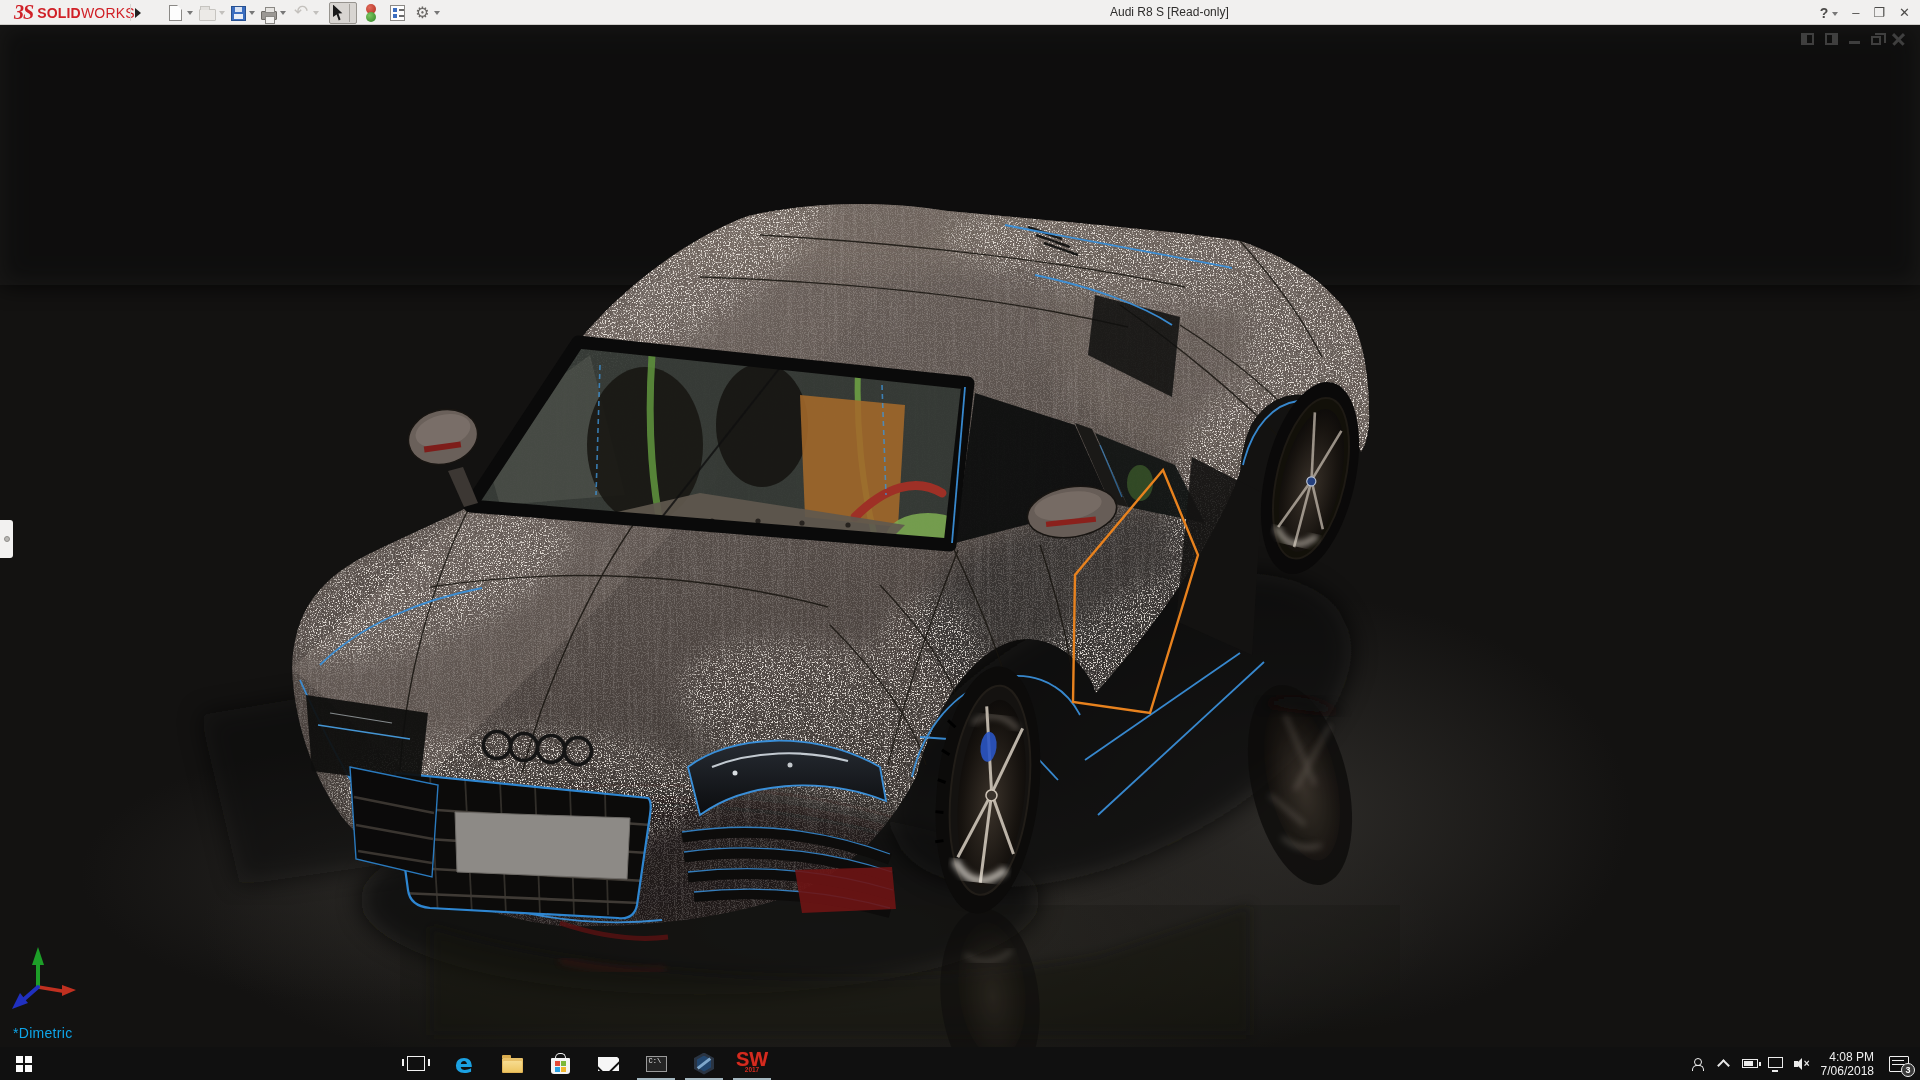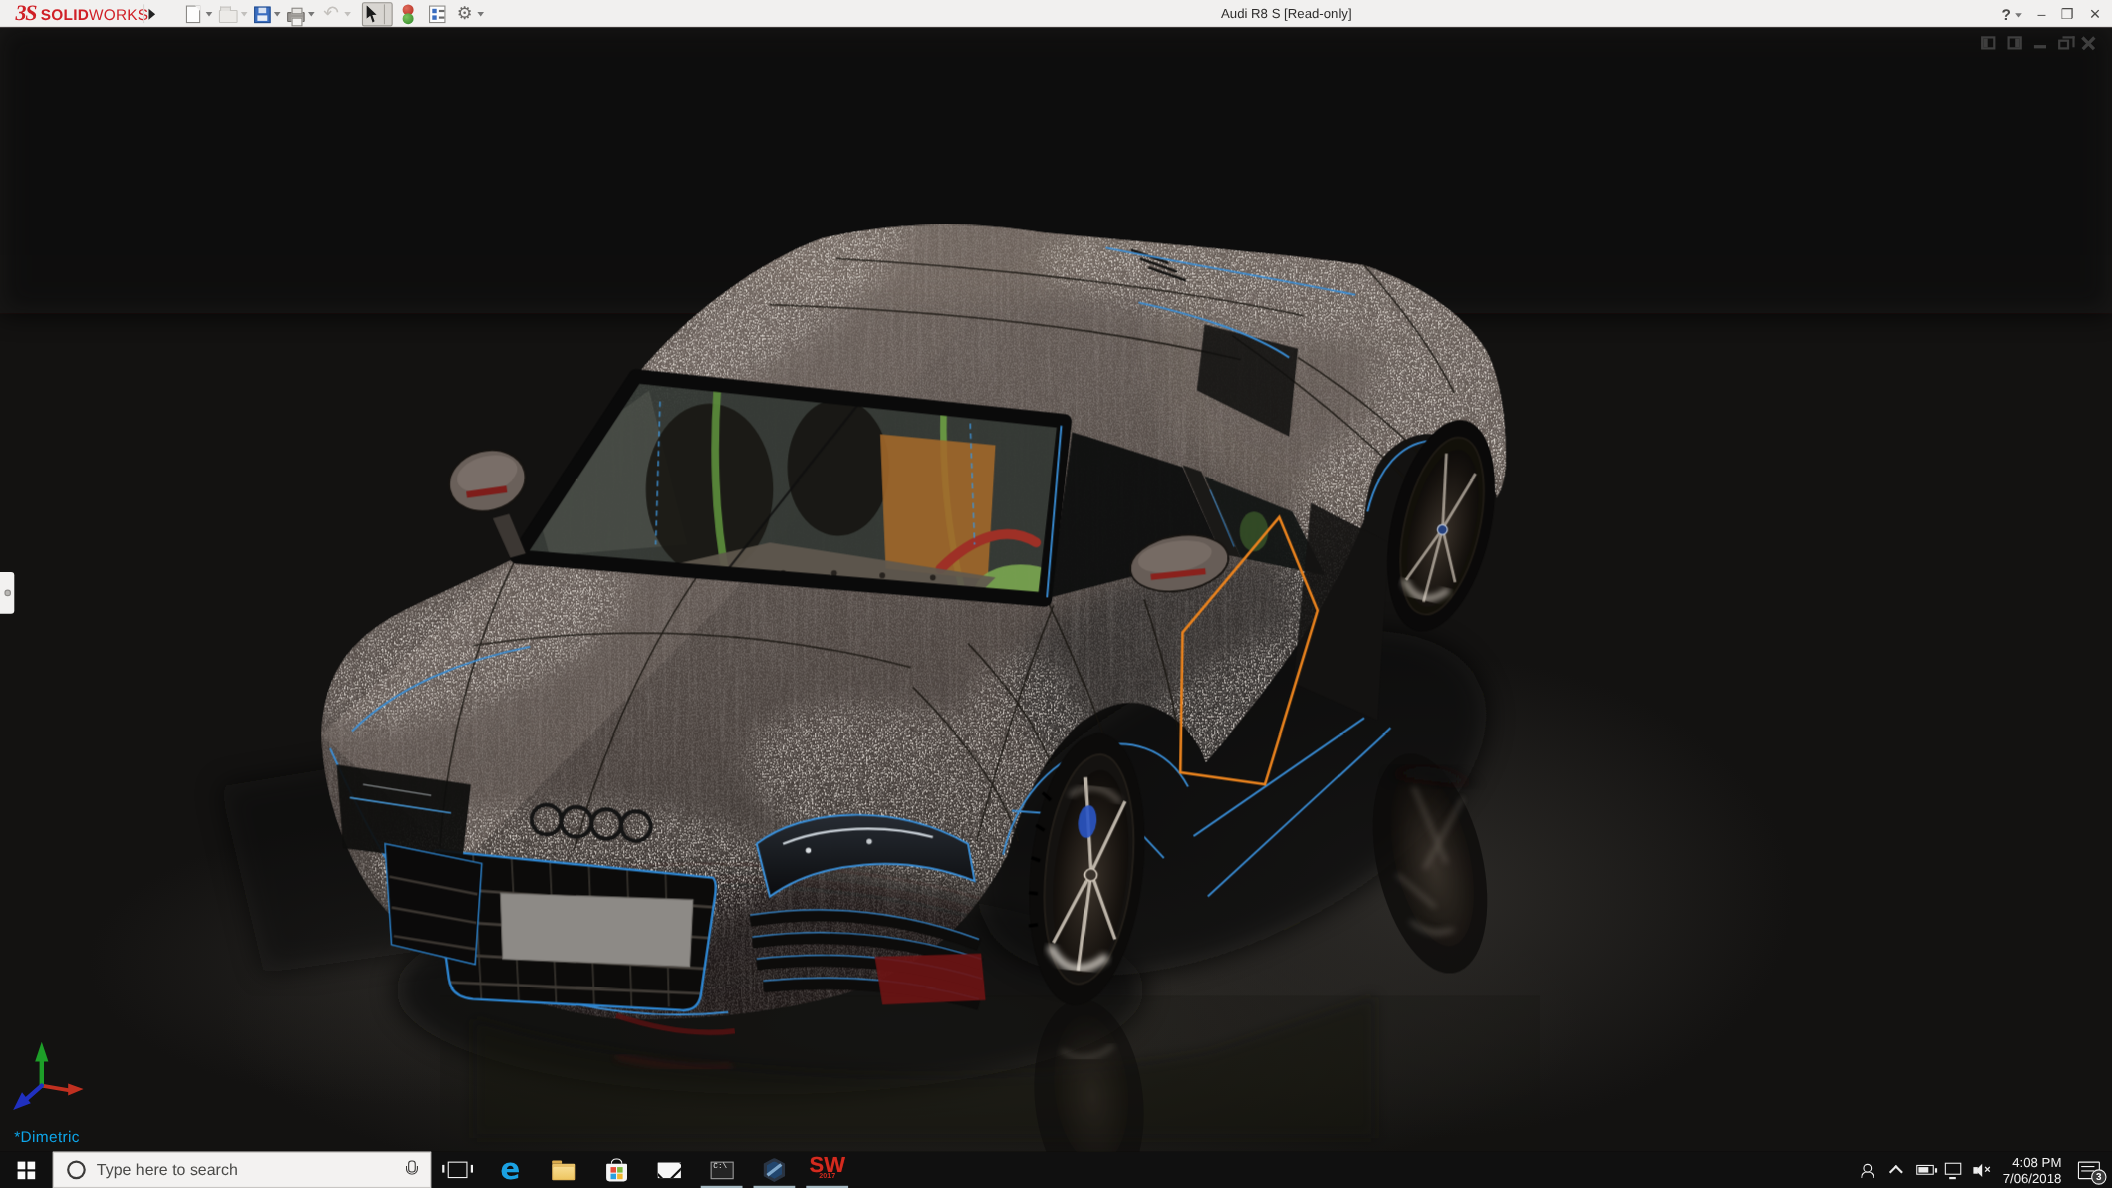--- a/index.html
+++ b/index.html
@@ -599,25 +599,20 @@
 
   <div class="taskbar">
     <div class="startbtn">
       <div class="winlogo">
           <span></span>
           <span></span>
           <span></span>
           <span></span>
         </div>
     </div>
-    <div class="searchbox">
-      <div class="lens"></div>
-      <input type="text" placeholder="Type here to search" style="">
-      <div class="mic"></div>
-    </div>
     <div class="tb-icons">
       <div class="slot">
           <div class="tvico"></div>
         </div>
       <div class="slot">
           <div class="edgeico">e</div>
         </div>
       <div class="slot">
           <div class="foldico"></div>
         </div>

